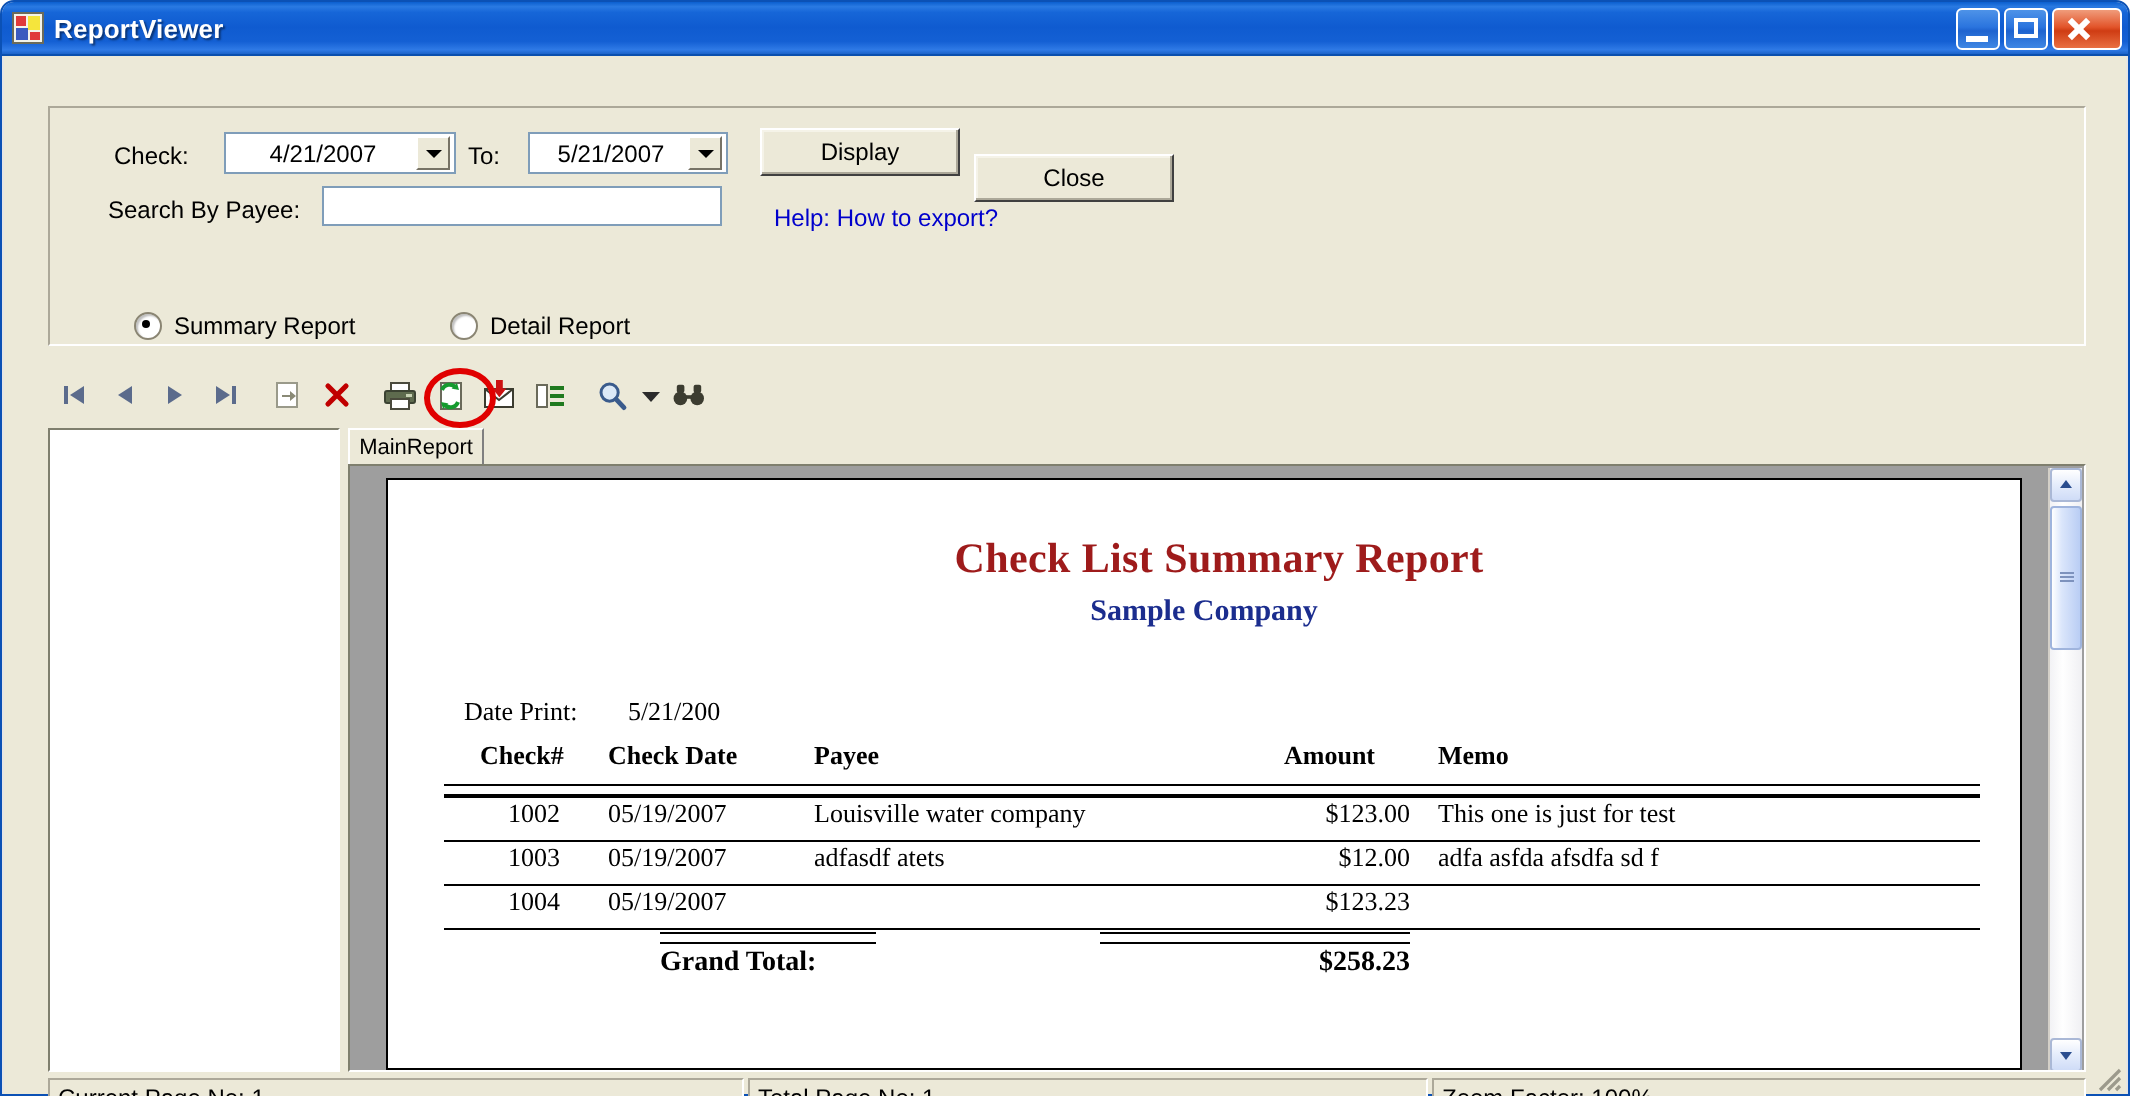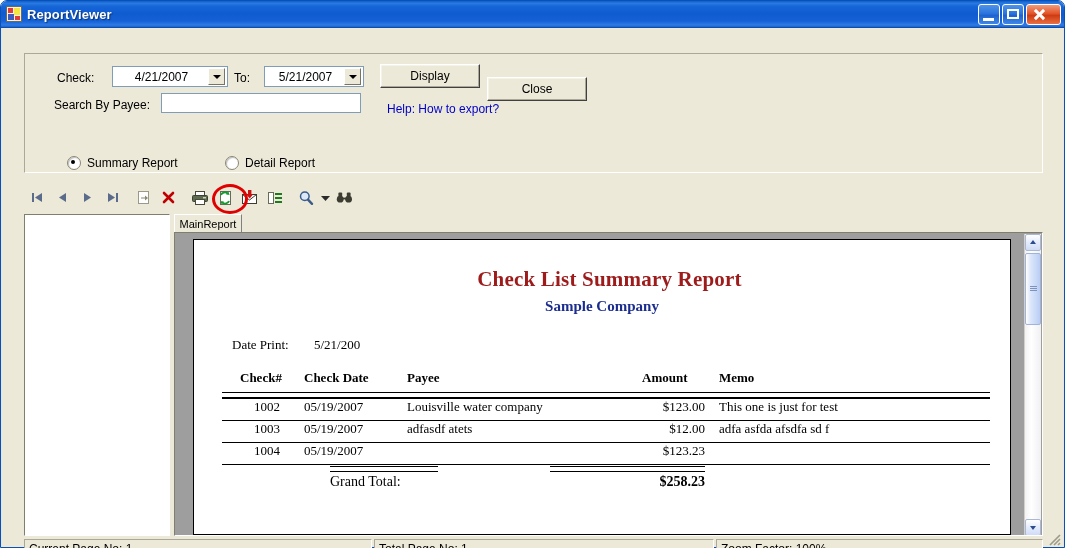--- a/index.html
+++ b/index.html
@@ -385,21 +385,21 @@
   #rpt-subtitle {
     position: absolute;
     left: 0; right: 0; top: 58px;
     text-align: center;
     font-size: 15px;
     font-weight: bold;
     color: #1b2d8e;
   }
   #rpt-dateprint {
     position: absolute;
-    left: 38px; top: 97px;
+    left: 38px; top: 108px;
     font-size: 13px;
     text-align: center;
   }
   #rpt-dateprint .dv { margin-left: 22px; }
 
   #rpt-table {
     position: absolute;
     left: 28px; top: 130px;
     width: 768px;
   }
@@ -440,21 +440,21 @@
     height: 4px;
     border-top: 1px solid #000000;
     border-bottom: 1px solid #000000;
   }
   #tot-rule-left  { left: 108px; width: 108px; top: 0; }
   #tot-rule-right { left: 328px; width: 155px; top: 0; }
   #tot-label {
     position: absolute;
     left: 108px; top: 8px;
     font-size: 14px;
-    font-weight: normal;
+    font-weight: bold;
   }
   #tot-value {
     position: absolute;
     left: 395px; top: 8px;
     width: 88px;
     text-align: right;
     font-size: 14px;
     font-weight: bold;
   }
 

